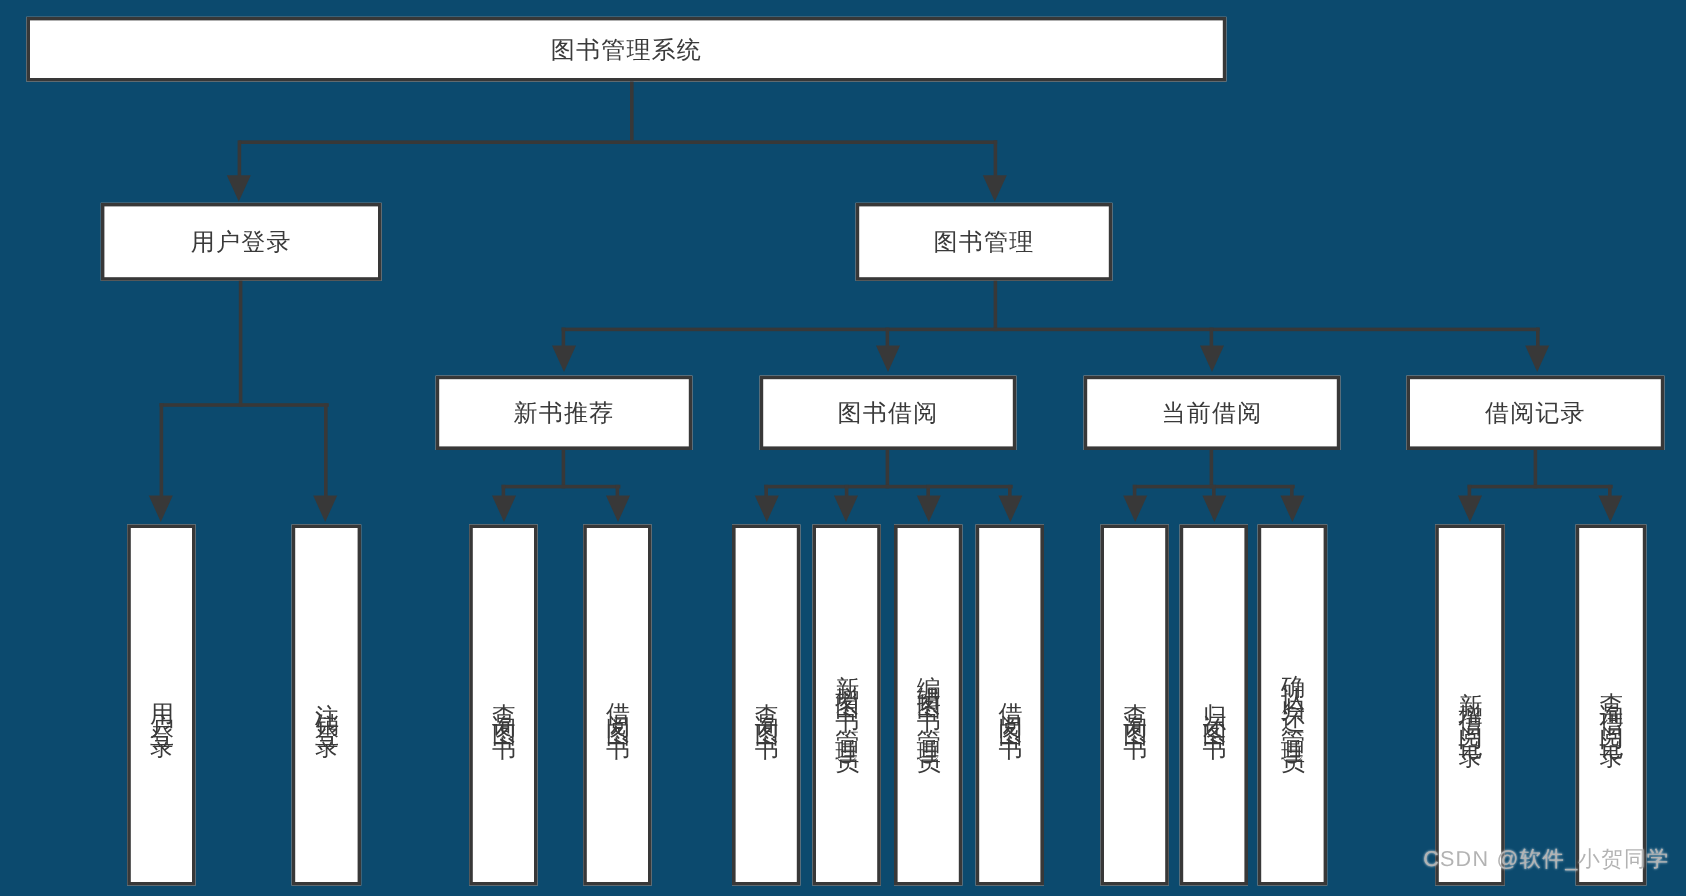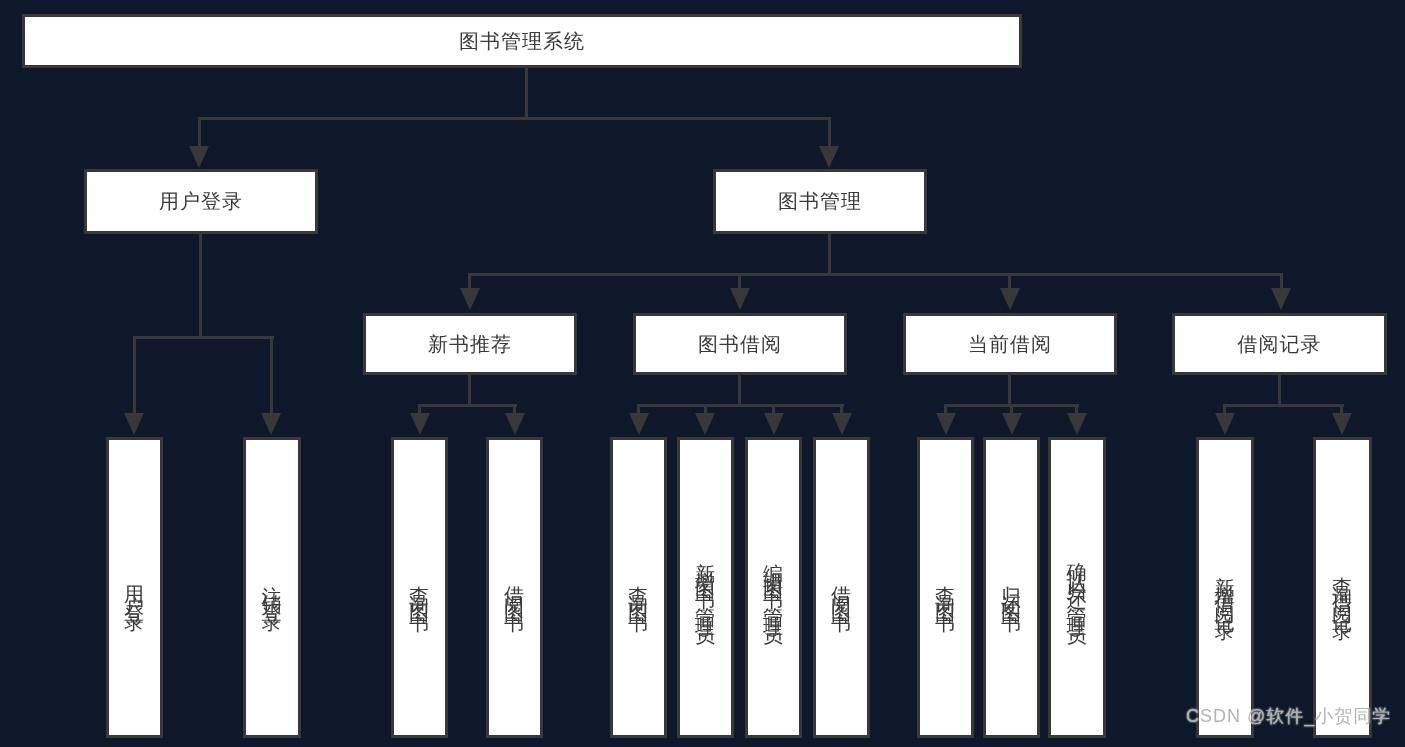--- a/index.html
+++ b/index.html
@@ -1,17 +1,17 @@
 <!DOCTYPE html>
 <html><head>
 <meta charset="utf-8">
 <style>
   html,body{margin:0;padding:0;background:#ffffff;}
   .canvas{
-    position:relative;width:1405px;height:747px;background:#0f172a;
+    position:relative;width:1405px;height:747px;background:#0c4a6e;
     font-family:"Liberation Sans",sans-serif;overflow:hidden;
   }
   .hbox{
     position:absolute;box-sizing:border-box;border:3px solid #383838;background:#ffffff;
     display:flex;align-items:center;justify-content:center;
     font-size:20px;color:#3a3a3a;letter-spacing:1px;white-space:nowrap;
   }
   .vbox{
     position:absolute;box-sizing:border-box;border:3px solid #383838;background:#ffffff;
     top:437px;height:301px;display:flex;align-items:center;justify-content:center;

